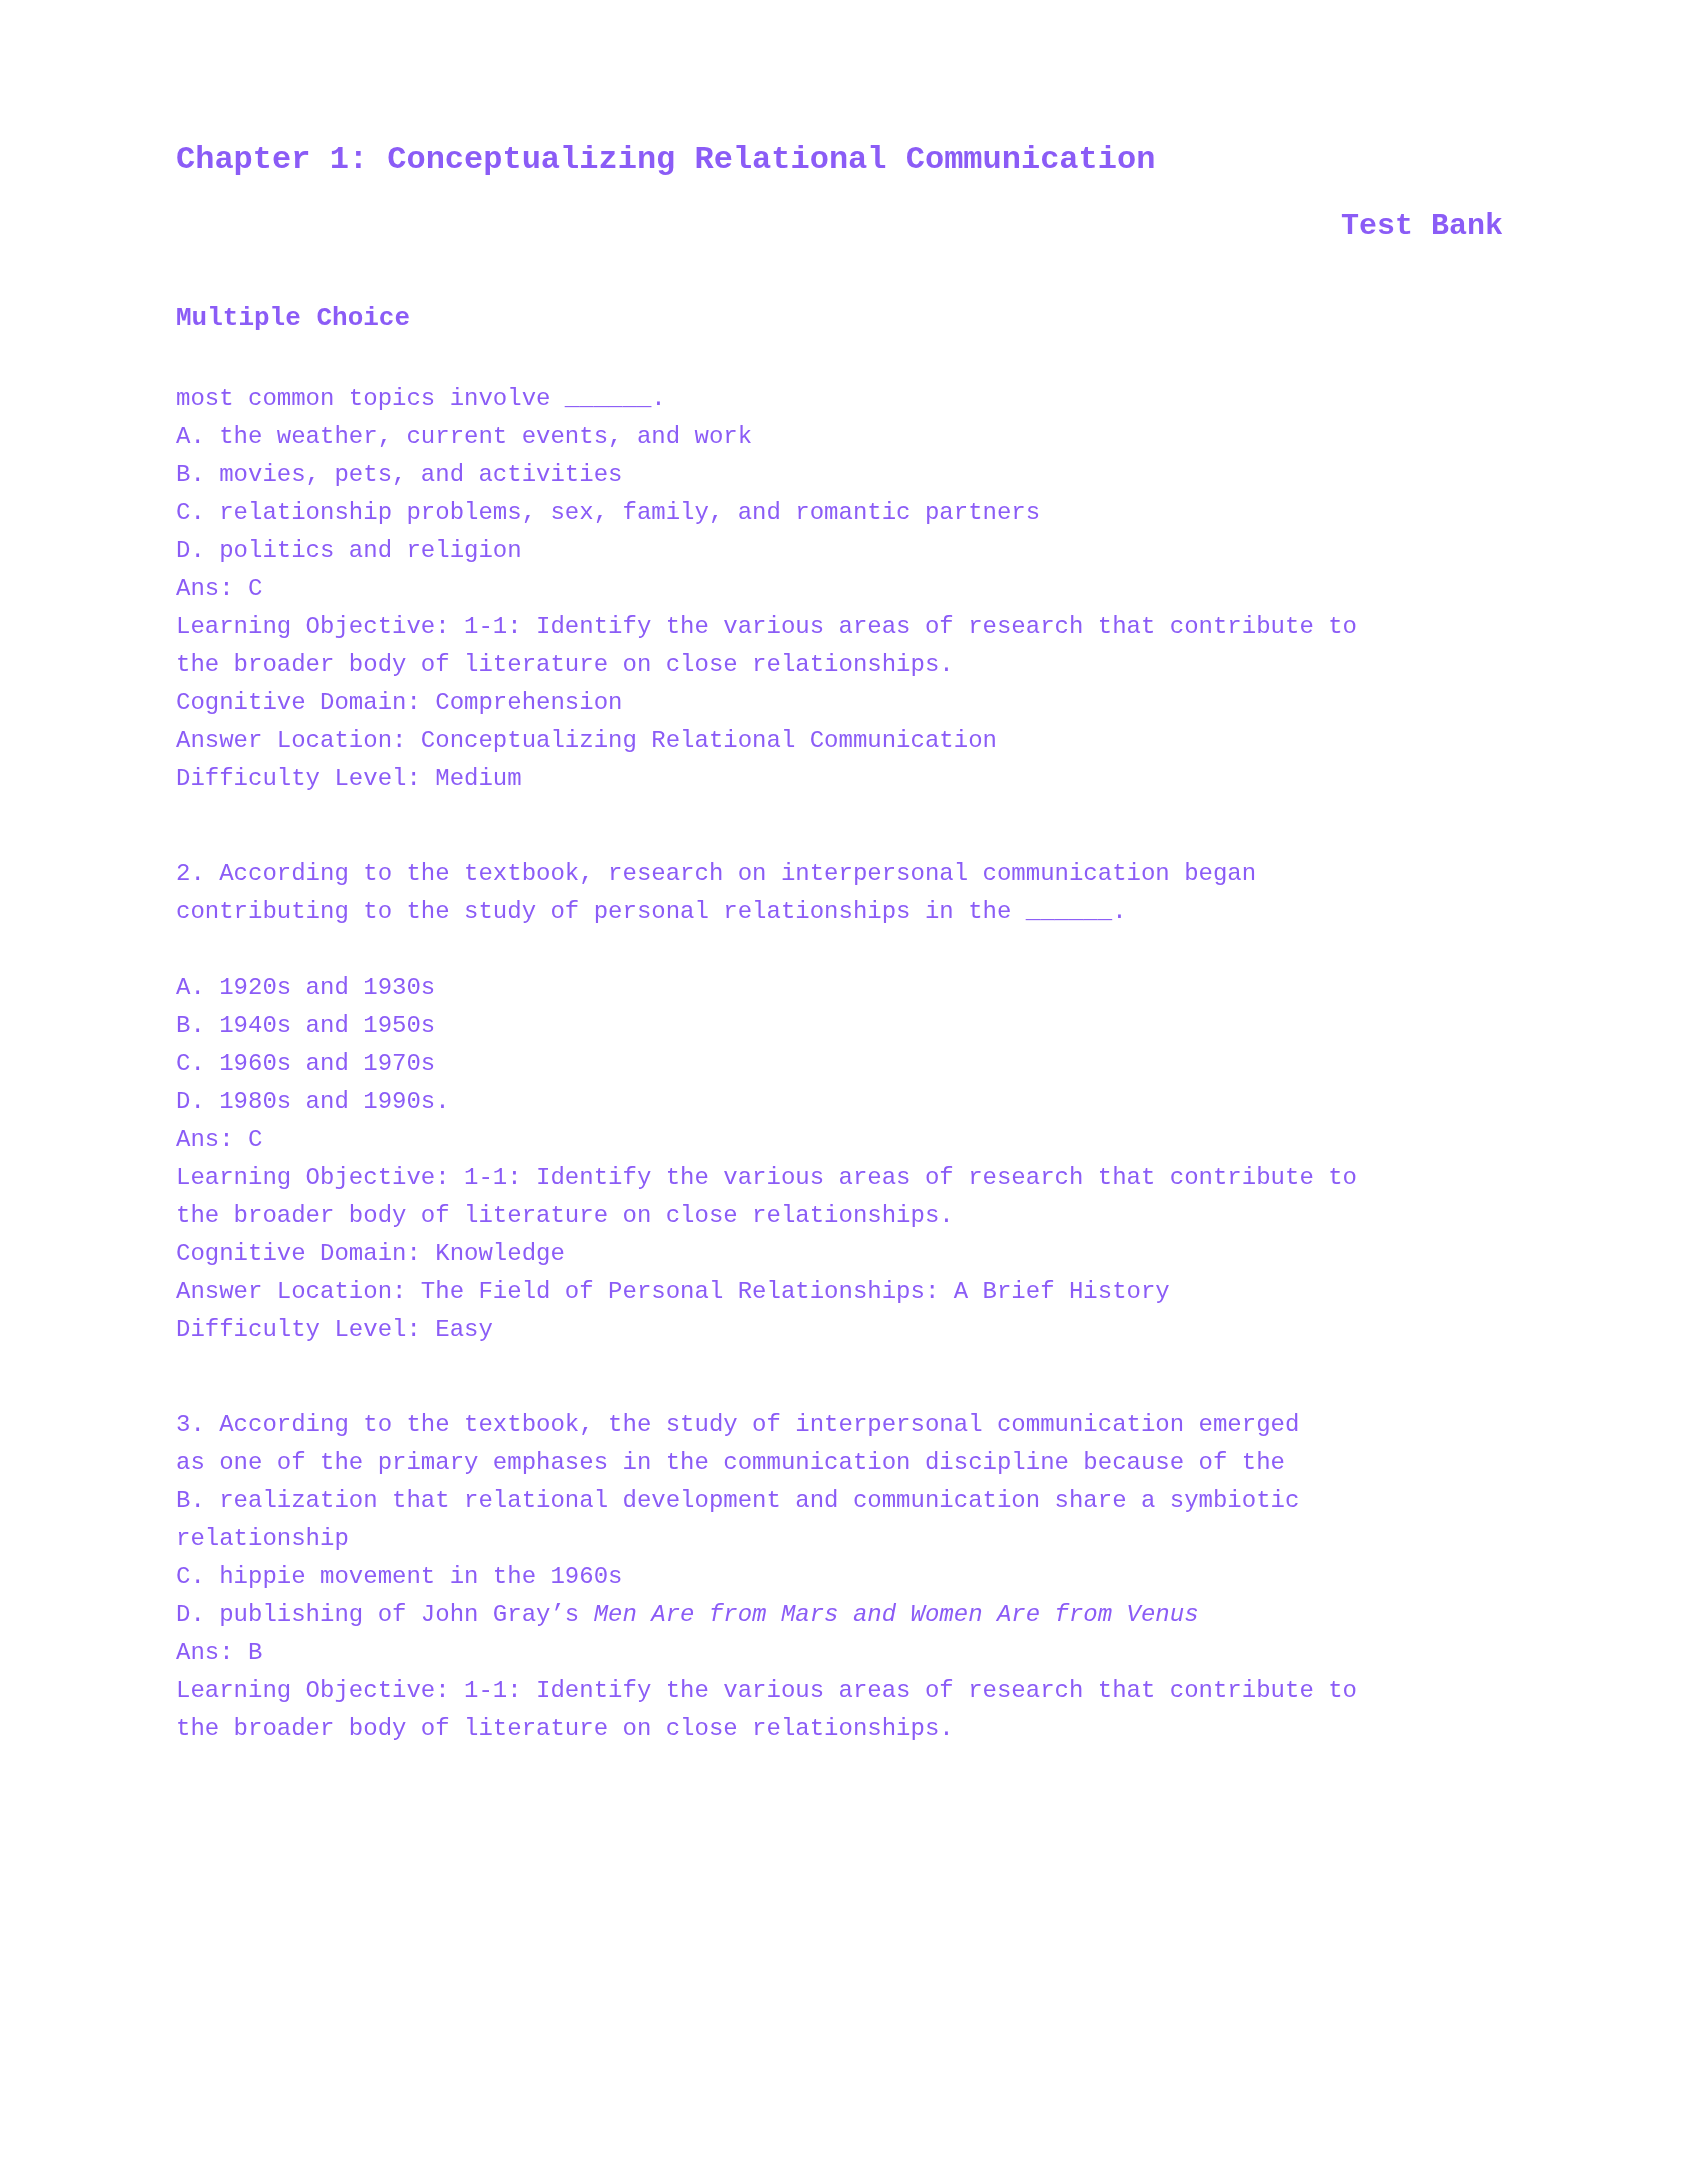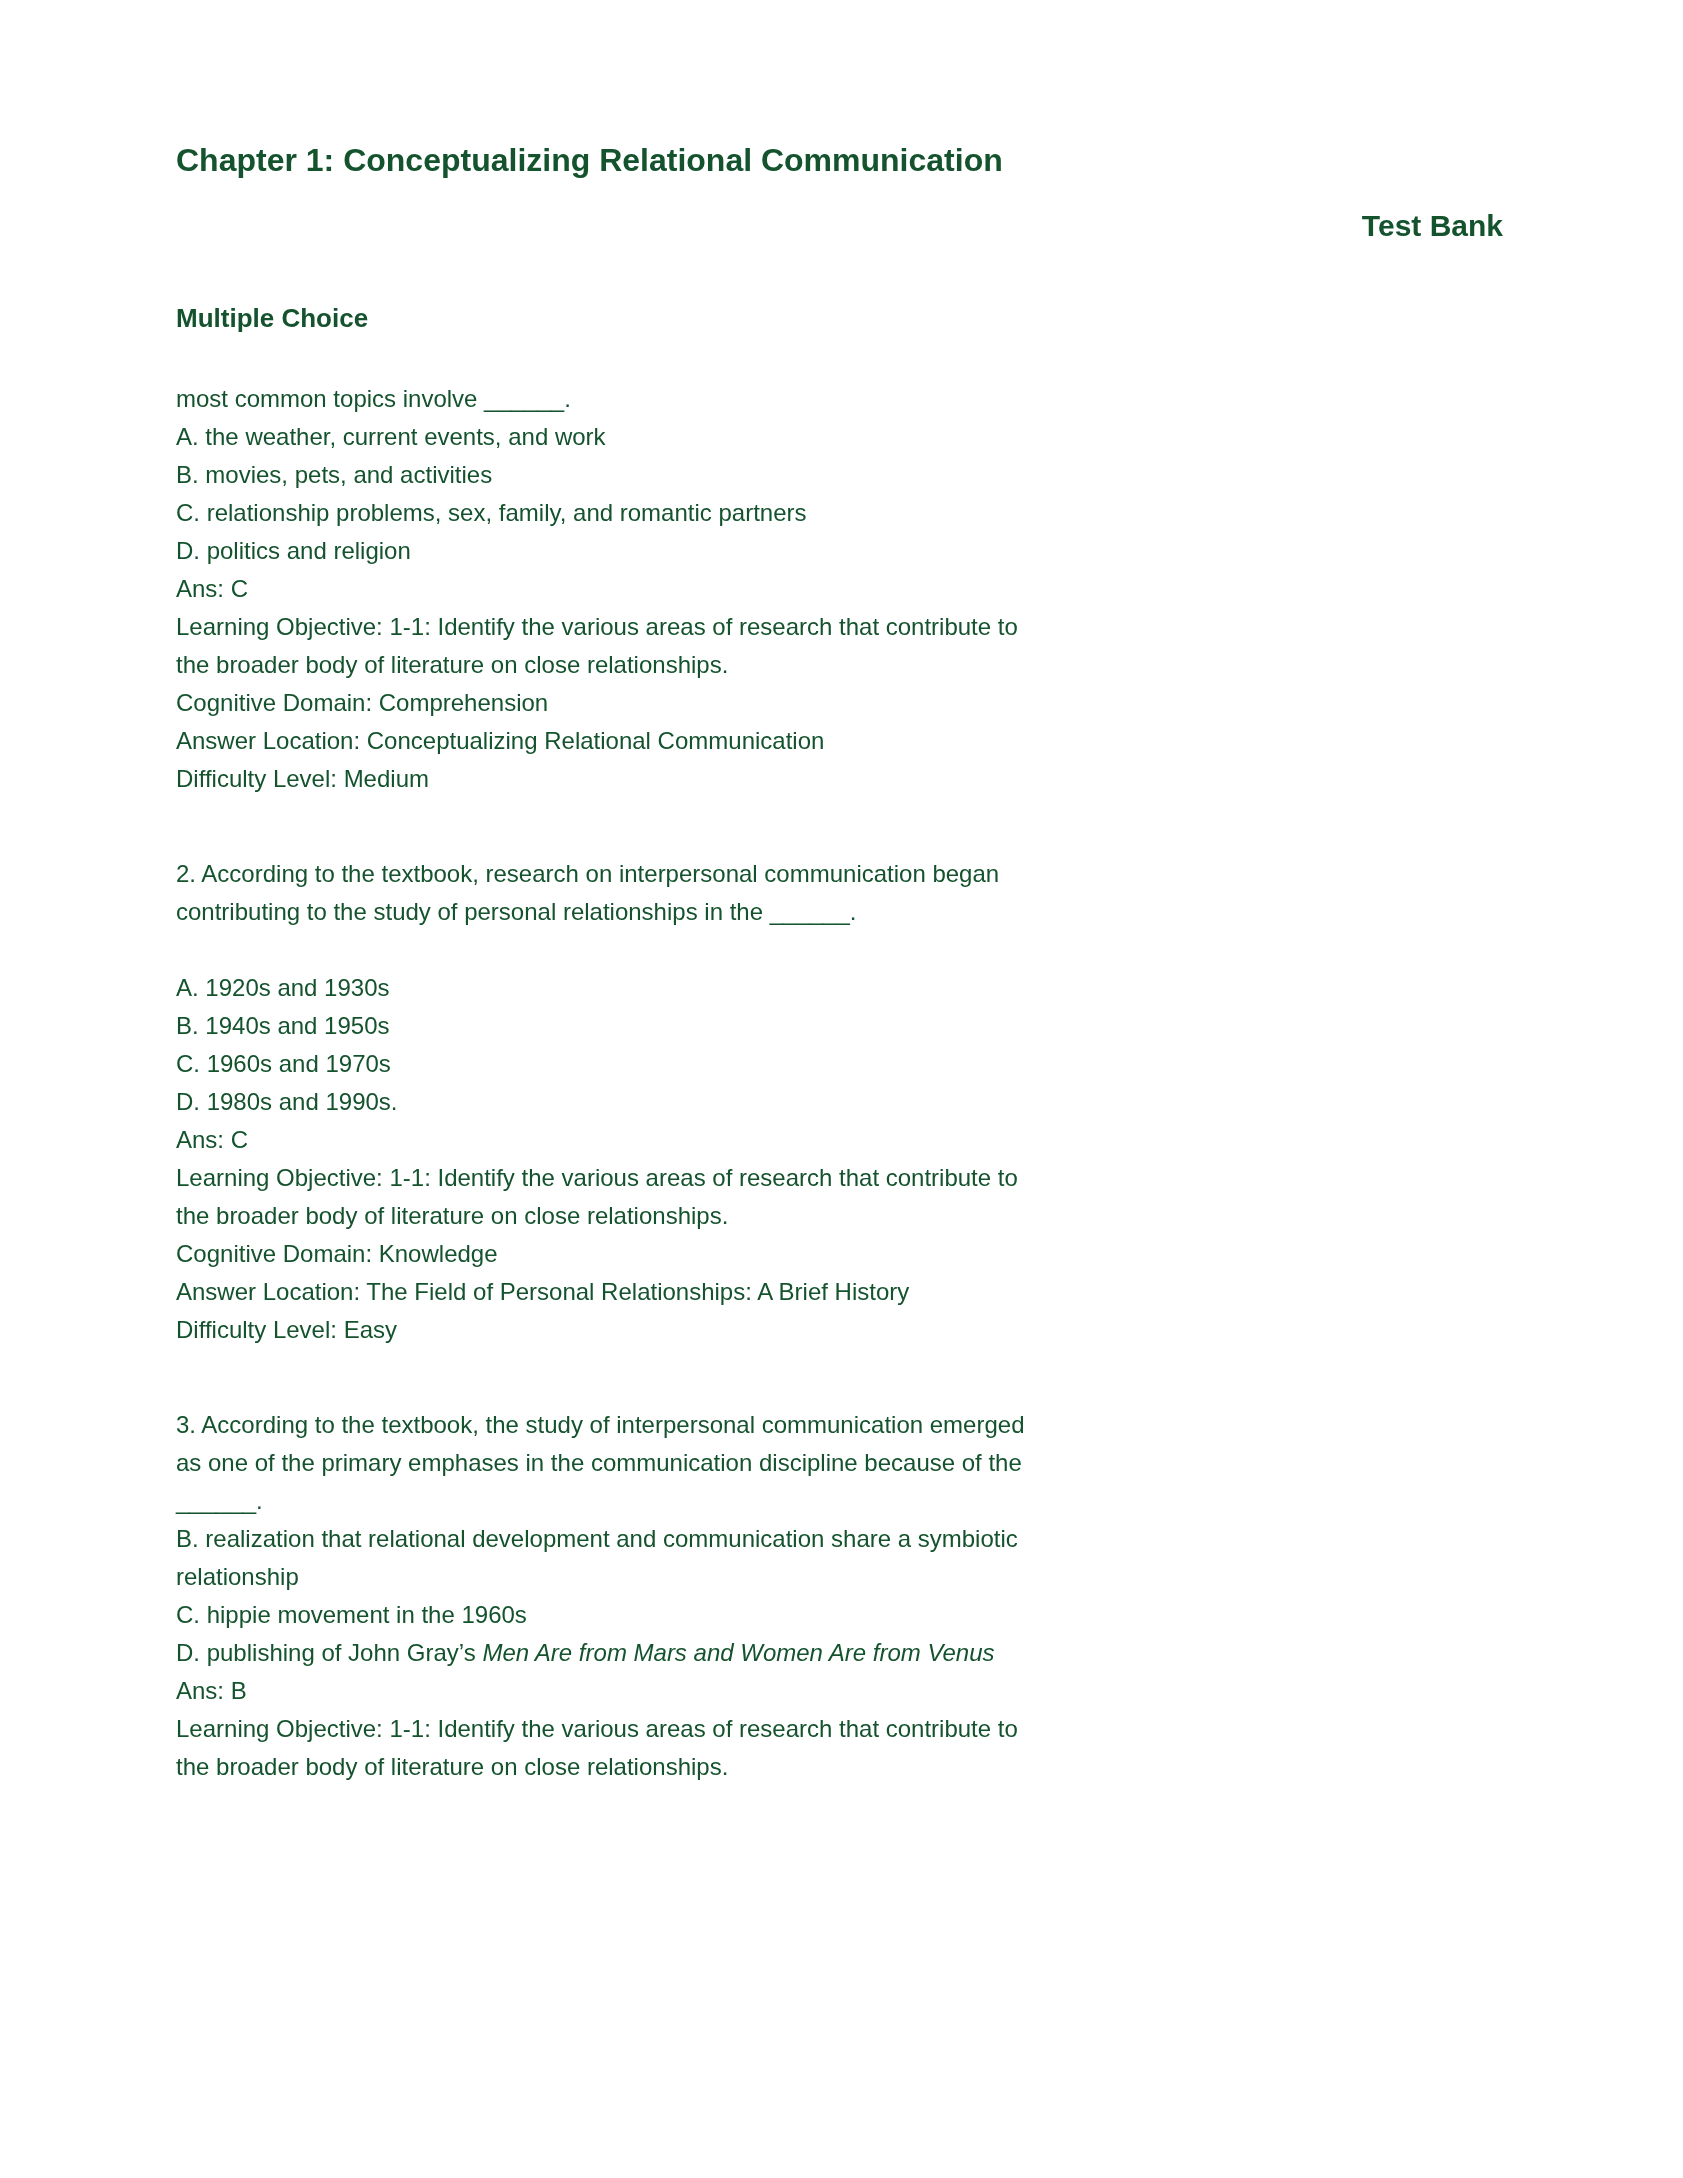--- a/index.html
+++ b/index.html
@@ -6,22 +6,22 @@
     margin: 0;
     padding: 0;
     background: #ffffff;
   }
   .page {
     position: relative;
     width: 1664px;
     height: 2178px;
     background: #ffffff;
     overflow: hidden;
-    font-family: Liberation Sans, sans-serif;
-    color: #14532d;
+    font-family: Liberation Mono, monospace;
+    color: #8b5cf6;
   }
   .content {
     position: absolute;
     left: 176px;
     top: 142px;
     width: 1327px;
   }
   .chapter-title {
     font-size: 32px;
     font-weight: bold;
@@ -88,21 +88,20 @@
           <div class="line">Ans: C</div>
           <div class="line">Learning Objective: 1-1: Identify the various areas of research that contribute to</div>
           <div class="line">the broader body of literature on close relationships.</div>
           <div class="line">Cognitive Domain: Knowledge</div>
           <div class="line">Answer Location: The Field of Personal Relationships: A Brief History</div>
           <div class="line">Difficulty Level: Easy</div>
         </div>
         <div class="question-block">
           <div class="line">3. According to the textbook, the study of interpersonal communication emerged</div>
           <div class="line">as one of the primary emphases in the communication discipline because of the</div>
-          <div class="line">______.</div>
           <div class="line">B. realization that relational development and communication share a symbiotic</div>
           <div class="line">relationship</div>
           <div class="line">C. hippie movement in the 1960s</div>
           <div class="line"><span>D. publishing of John Gray’s </span><span class="italic">Men Are from Mars and Women Are from Venus</span></div>
           <div class="line">Ans: B</div>
           <div class="line">Learning Objective: 1-1: Identify the various areas of research that contribute to</div>
           <div class="line">the broader body of literature on close relationships.</div>
         </div>
       </div>
   </div>

